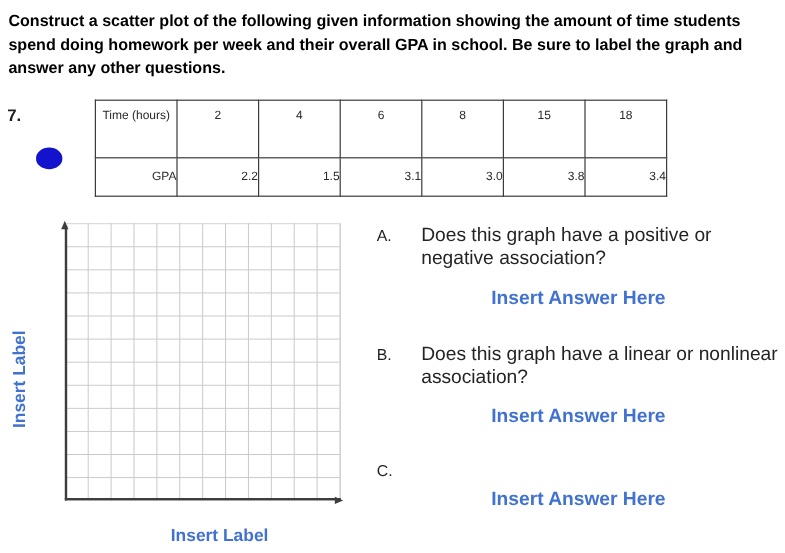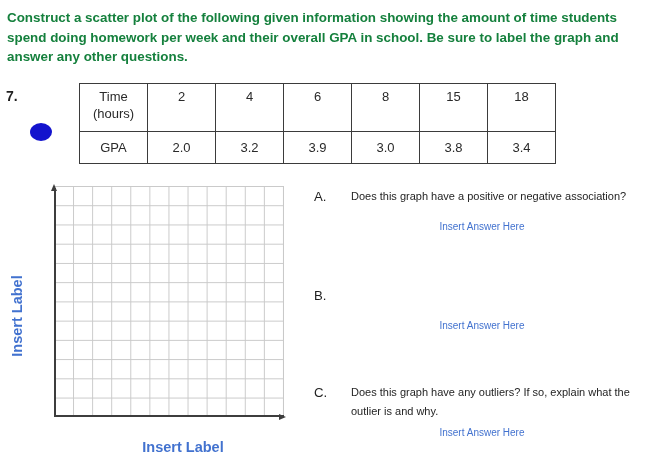--- a/index.html
+++ b/index.html
@@ -15,21 +15,21 @@
   }
 
   
   .title {
     position: absolute;
     left: 7px; top: 8px;
     width: 646px;
     font-size: 13.4px;
     font-weight: 700;
     line-height: 19.5px;
-    color: #15803d;
+    color: #000000;
   }
 
   
   .problem-number {
     position: absolute;
     left: 6px; top: 88px;
     font-size: 14px;
     font-weight: 700;
   }
   .bullet-dot {
@@ -43,32 +43,33 @@
   .data-table {
     position: absolute;
     left: 79px; top: 83px;
     border-collapse: collapse;
     table-layout: fixed;
   }
   .data-table td {
     border: 1.2px solid #3b3b3b;
     width: 68px;
     text-align: center;
-    font-size: 13px;
+    font-size: 10px;
     color: #2a2a2a;
   }
   .data-table tr.row-time td {
     height: 48px;
     vertical-align: top;
     padding-top: 4px;
     line-height: 17px;
   }
   .data-table tr.row-gpa td {
     height: 32px;
     vertical-align: middle;
+    text-align: right;
   }
 
   
   .plot-area {
     position: absolute;
     left: 54px; top: 186px;
     width: 230px; height: 231px;
   }
   .plot-grid {
     position: absolute;
@@ -140,30 +141,30 @@
   .q-c { top: 383px; }
   .q-row { display: flex; }
   .q-letter {
     width: 37px;
     flex: 0 0 37px;
     font-size: 13.2px;
     line-height: 19px;
   }
   .q-text {
     flex: 1;
-    font-size: 11px;
+    font-size: 16px;
     line-height: 19px;
     color: #242424;
   }
   .answer-link {
     display: block;
     width: 100%;
     text-align: center;
-    font-size: 10px;
-    font-weight: 400;
+    font-size: 16px;
+    font-weight: 700;
     cursor: pointer;
     text-decoration: none;
   }
   .q-a .answer-link, .q-b .answer-link { margin-top: 15px; }
   .q-c .answer-link { margin-top: 6px; }
 </style>
 </head>
 <body>
 
 <div class="page">
@@ -179,23 +180,23 @@
       <td>Time (hours)</td>
       <td>2</td>
       <td>4</td>
       <td>6</td>
       <td>8</td>
       <td>15</td>
       <td>18</td>
     </tr>
     <tr class="row-gpa">
       <td>GPA</td>
-      <td>2.0</td>
-      <td>3.2</td>
-      <td>3.9</td>
+      <td>2.2</td>
+      <td>1.5</td>
+      <td>3.1</td>
       <td>3.0</td>
       <td>3.8</td>
       <td>3.4</td>
     </tr>
   </tbody>
     </table>
 
   <div class="plot-area">
     <div class="plot-grid" style="background-size: 8.33333% 8.33333%;"></div>
     <div class="axis-y"></div>
@@ -211,25 +212,25 @@
     <div class="q-row">
       <div class="q-letter">A.</div>
       <div class="q-text">Does this graph have a positive or negative association?</div>
     </div>
     <span class="answer-link blue-text" style="color: rgb(66, 114, 207);">Insert Answer Here</span>
   </div>
 
   <div class="question q-b">
     <div class="q-row">
       <div class="q-letter">B.</div>
+      <div class="q-text">Does this graph have a linear or nonlinear association?</div>
     </div>
     <span class="answer-link blue-text" style="color: rgb(66, 114, 207);">Insert Answer Here</span>
   </div>
 
   <div class="question q-c">
     <div class="q-row">
       <div class="q-letter">C.</div>
-      <div class="q-text">Does this graph have any outliers? If so, explain what the outlier is and why.</div>
     </div>
     <span class="answer-link blue-text" style="color: rgb(66, 114, 207);">Insert Answer Here</span>
   </div>
 
 </div>
 
 </body></html>

